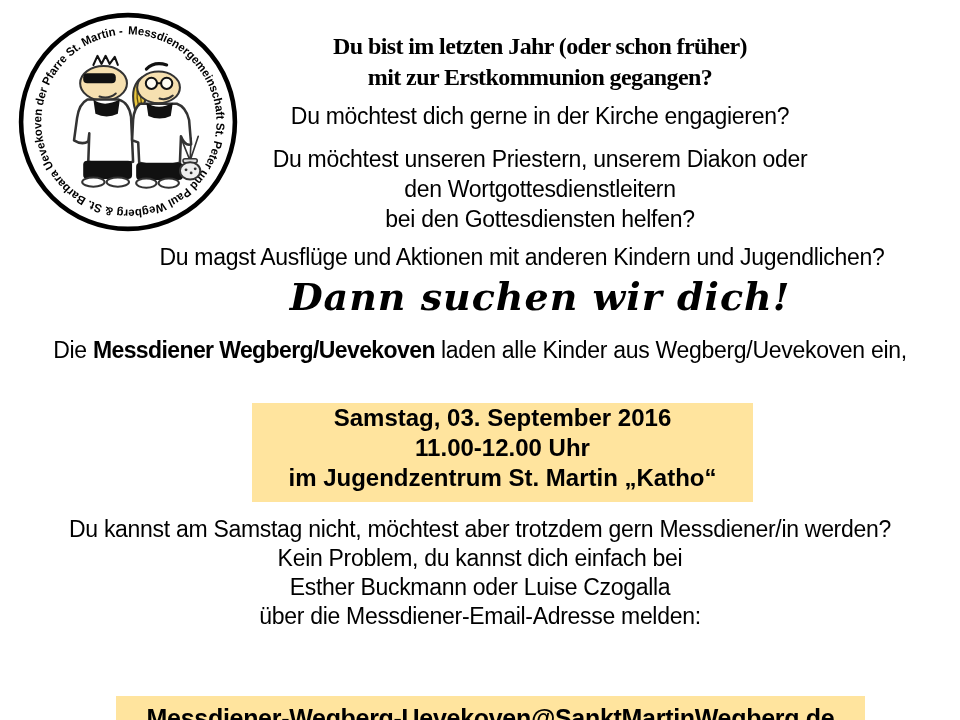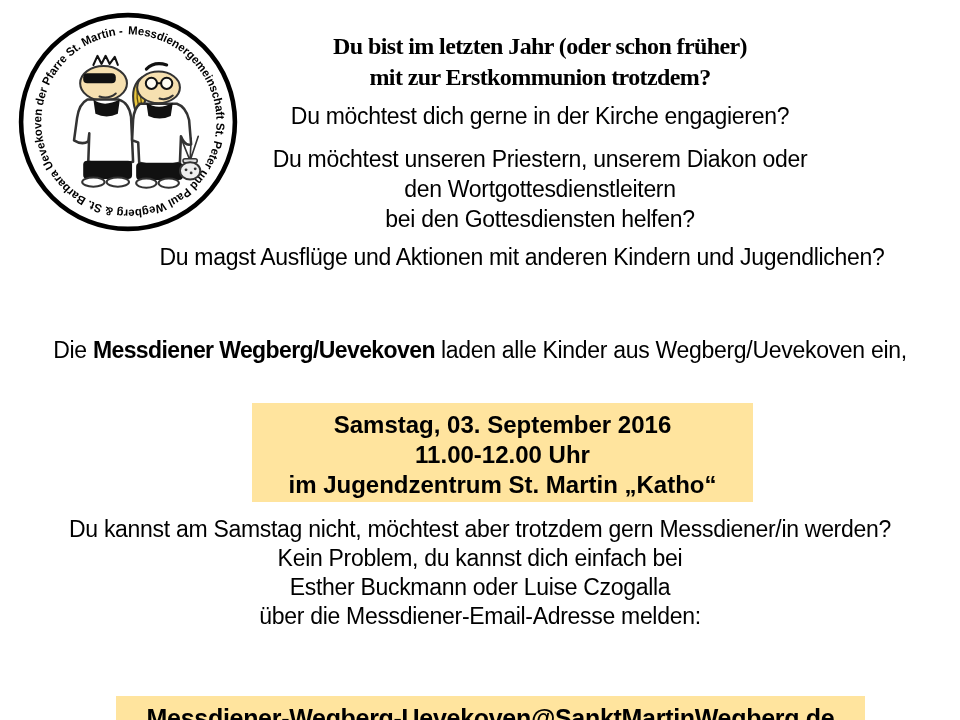--- a/index.html
+++ b/index.html
@@ -18,21 +18,21 @@
       font-size:23px;line-height:30px;letter-spacing:-0.3px;}
   .q4{position:absolute;left:76px;top:243px;width:892px;text-align:center;
       font-size:23px;line-height:29px;letter-spacing:-0.3px;}
   .headline{position:absolute;left:120px;top:274px;width:840px;text-align:center;
       font-family:"DejaVu Serif",serif;font-weight:bold;font-style:italic;
       font-size:38px;line-height:46px;letter-spacing:1px;}
   .invitation{position:absolute;left:10px;top:335px;width:940px;text-align:center;
       font-size:23px;line-height:30px;letter-spacing:-0.3px;}
   .invitation b{letter-spacing:-0.6px;}
   .event-box{position:absolute;left:252px;top:403px;width:501px;height:99px;
-      box-sizing:border-box;padding-top:7px;text-align:center;
+      box-sizing:border-box;padding-top:0;text-align:center;
       font-weight:bold;font-size:24px;line-height:30px;}
   .alt{position:absolute;left:10px;top:515px;width:940px;text-align:center;
       font-size:23px;line-height:29px;letter-spacing:-0.3px;}
   .email-box{position:absolute;left:116px;top:648px;width:749px;height:45px;
       text-align:center;font-weight:bold;font-size:25px;line-height:45px;letter-spacing:-0.3px;margin-top:48px;}
 </style>
 </head>
 <body>
 
 <div class="page">
@@ -78,33 +78,34 @@
         <ellipse cx="171" cy="158" rx="10" ry="8.5" fill="#eee" stroke="#333" stroke-width="2"></ellipse>
         <circle cx="167" cy="157" r="1.4" fill="#333"></circle>
         <circle cx="172" cy="160" r="1.4" fill="#333"></circle>
         <circle cx="176" cy="156" r="1.4" fill="#333"></circle>
       </g>
     </svg>
   </div>
 
   <div class="q1">
     <div>Du bist im letzten Jahr (oder schon früher)</div>
-    <div>mit zur Erstkommunion trotzdem?</div>
+    <div>mit zur Erstkommunion gegangen?</div>
   </div>
 
   <div class="q2">Du möchtest dich gerne in der Kirche engagieren?</div>
 
   <div class="q3">
     <div>Du möchtest unseren Priestern, unserem Diakon oder</div>
     <div>den Wortgottesdienstleitern</div>
     <div>bei den Gottesdiensten helfen?</div>
   </div>
 
   <div class="q4">Du magst Ausflüge und Aktionen mit anderen Kindern und Jugendlichen?</div>
 
+  <div class="headline">Dann suchen wir dich!</div>
 
   <div class="invitation">
     <div><span>Die </span><b>Messdiener Wegberg/Uevekoven</b><span> laden alle Kinder aus Wegberg/Uevekoven ein,</span></div>
   </div>
 
   <div class="event-box" style="background: rgb(255, 228, 158);">
     <div>Samstag, 03. September 2016</div>
     <div>11.00-12.00 Uhr</div>
     <div>im Jugendzentrum St. Martin „Katho“</div>
   </div>

